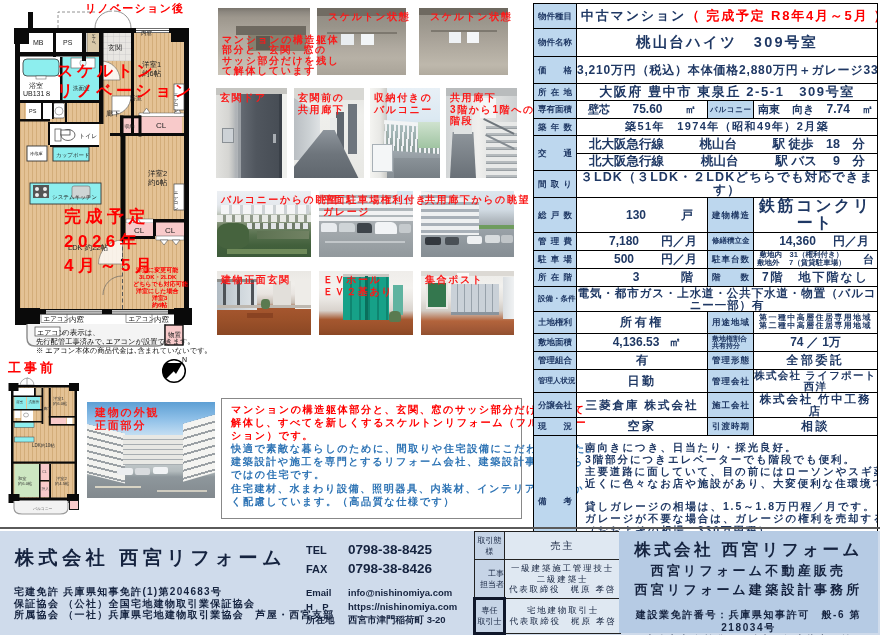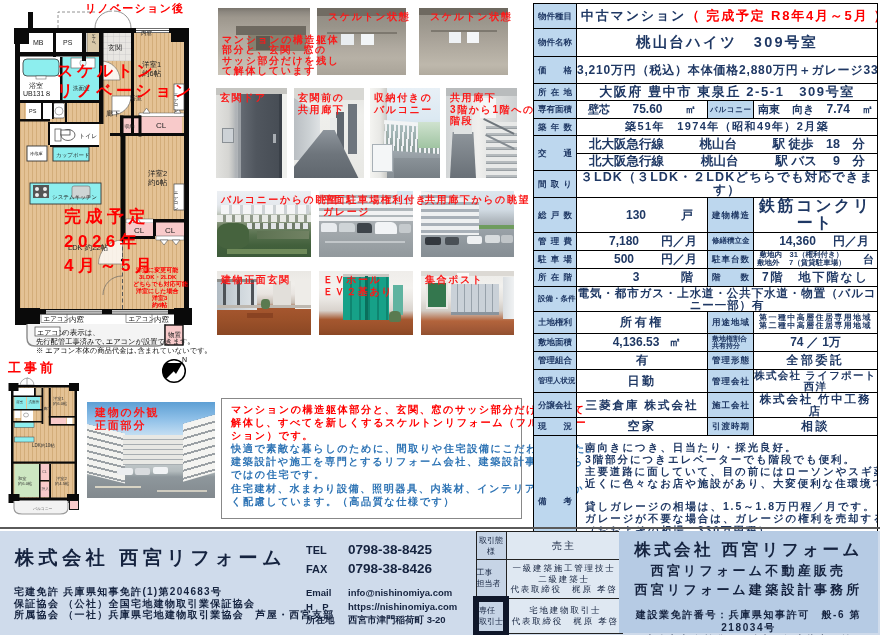--- a/index.html
+++ b/index.html
@@ -904,26 +904,26 @@
         <col style="width:116px">
       </colgroup>
 
 <tbody>
         <tr style="height:28px">
           <td style="border:1px solid #222;background:#c6d4e6;font-size:8px;text-align:center;padding:0">取引態様</td>
 <td style="border:1px solid #222;background:#dfe8f2;font-size:10px;text-align:center;padding:0;letter-spacing:2px">売主</td>
         </tr>
 
 <tr style="height:39px">
-          <td style="border:1px solid #222;background:#c6d4e6;font-size:8px;text-align:left;padding:0">工事<br>担当者</td>
+          <td style="border:1px solid #222;background:#c6d4e6;font-size:8px;text-align:right;padding:0">工事<br>担当者</td>
 <td style="border:1px solid #222;background:#dfe8f2;font-size:8.5px;line-height:10.5px;text-align:center;padding:0;letter-spacing:1.8px">一級建築施工管理技士<br>二級建築士<br>代表取締役　梶原 孝啓</td>
         </tr>
 
 <tr style="height:35px">
-          <td style="border:6px solid #0f172a;background:#c6d4e6;font-size:8px;padding:0">専任<br>取引士</td>
+          <td style="border:3px solid #0f172a;background:#c6d4e6;font-size:8px;text-align:center;padding:0">専任<br>取引士</td>
 <td style="border:1px solid #222;background:#dfe8f2;font-size:8.5px;line-height:11px;text-align:center;padding:0;letter-spacing:1.8px">宅地建物取引士<br>代表取締役　梶原 孝啓</td>
         </tr>
 </tbody>
     </table>
 
 <div class="abs" style="left:619px;top:531px;width:259px;height:102px;background:#b6cbe4;color:#15233f;text-align:center">
 <div style="font-size:16.5px;font-weight:bold;margin-top:8px;letter-spacing:3.4px">株式会社 西宮リフォーム</div>
 <div style="font-size:13px;font-weight:bold;margin-top:1px;letter-spacing:3.2px">西宮リフォーム不動産販売</div>
 <div style="font-size:13px;font-weight:bold;margin-top:1px;letter-spacing:3.2px">西宮リフォーム建築設計事務所</div>
 <div style="font-size:10px;font-weight:bold;margin-top:10px;line-height:12.5px;letter-spacing:1.6px">建設業免許番号：兵庫県知事許可　般-6 第218034号<br>建築士事務所登録：兵庫県知事指定　第02A03996号</div>

